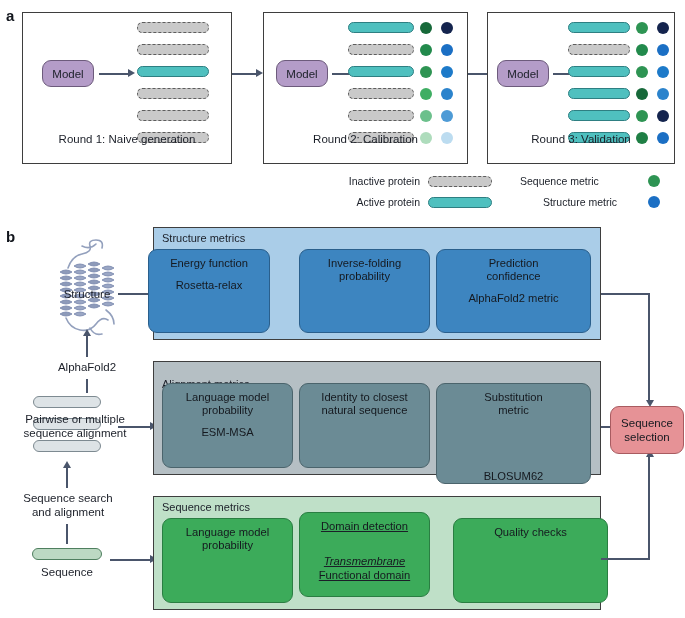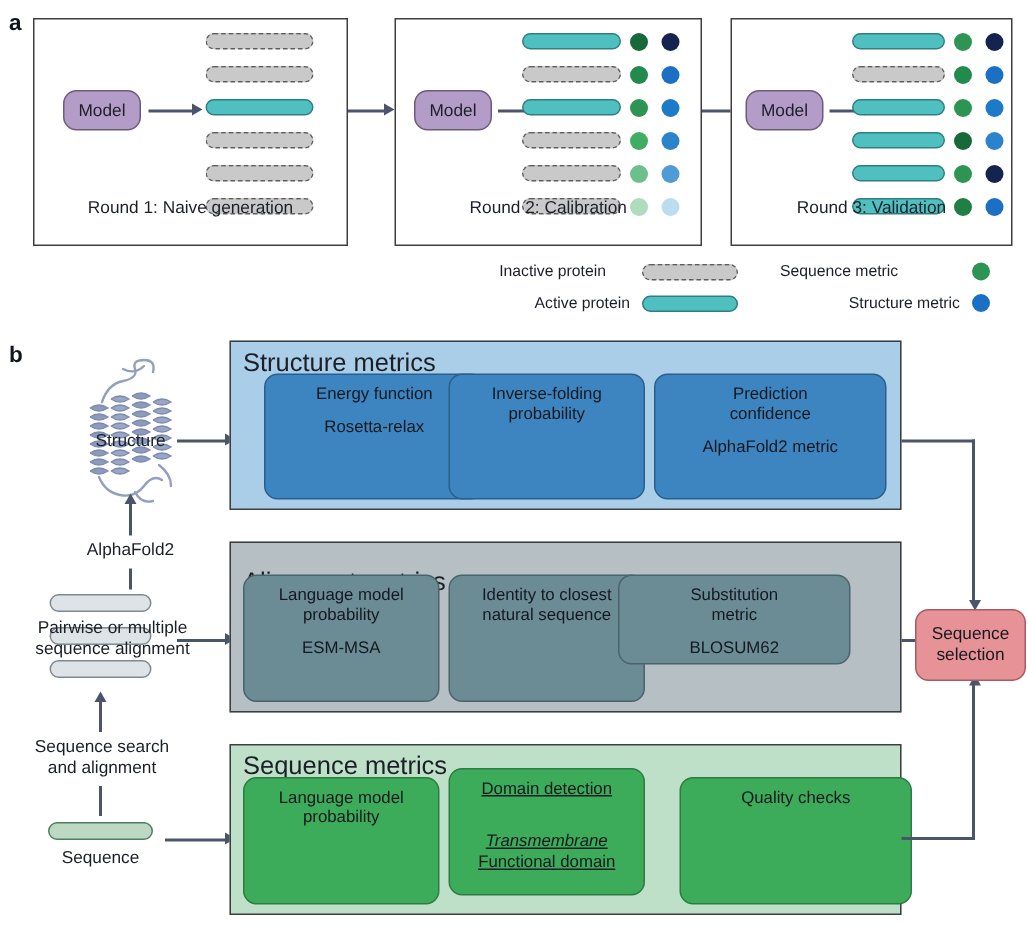--- a/index.html
+++ b/index.html
@@ -114,21 +114,21 @@
 
   
   .metric-group{
     position:absolute;
     border:1.3px solid #3e3e3e;
     box-sizing:border-box;
   }
   .metric-group-title{
     position:absolute;
     left:9px;top:5px;
-    font-size:17px;
+    font-size:11px;
     color:#1b1f28;
   }
   .metric-card{
     position:absolute;
     border-radius:9px;
     box-sizing:border-box;
     display:flex;flex-direction:column;
     align-items:center;
     padding-top:7px;
     text-align:center;
@@ -262,28 +262,28 @@
 
 <div class="dot" style="left:657px;top:21.5px;background:#14244e;"></div>
 <div class="dot" style="left:657px;top:43.5px;background:#1b6fc4;"></div>
 <div class="dot" style="left:657px;top:65.5px;background:#1d7ac9;"></div>
 <div class="dot" style="left:657px;top:87.5px;background:#2b83cc;"></div>
 <div class="dot" style="left:657px;top:109.5px;background:#14244e;"></div>
 <div class="dot" style="left:657px;top:131.5px;background:#1b6fc4;"></div>
 
 <div class="round-caption" style="left:487px;top:133px;width:188px;">Round 3: Validation</div>
 
-<div class="legend-label" style="left:314px;top:175px;width:90px;">Inactive protein</div>
+<div class="legend-label" style="left:330px;top:175px;width:90px;">Inactive protein</div>
 <div class="legend-bar" style="left:428px;top:176px;background:#c9c9c9;border:1.2px dashed #5d5d5d;"></div>
 <div class="legend-label" style="left:330px;top:196px;width:90px;">Active protein</div>
 <div class="legend-bar" style="left:428px;top:197px;background:#4fc0bf;border:1.2px solid #2e7f82;"></div>
 
 <div class="legend-label" style="left:520px;top:175px;width:120px;text-align:left;">Sequence metric</div>
 <div class="dot" style="left:648px;top:175px;background:#2e9453;"></div>
-<div class="legend-label" style="left:520px;top:196px;width:120px;text-align:right;">Structure metric</div>
+<div class="legend-label" style="left:520px;top:196px;width:120px;text-align:center;">Structure metric</div>
 <div class="dot" style="left:648px;top:196px;background:#1b6fc4;"></div>
 
 <div class="abs panel-letter" style="left:6px;top:228px;">b</div>
 
 <svg class="abs" style="left:38px;top:232px;" width="98" height="108" viewBox="0 0 98 108">
   <g stroke="#7d8bb0" fill="#9aa6c4" stroke-width="0.9">
 
     <g>
       <path d="M22,40 q6,-4 12,0 q-6,4 -12,0" fill="#8d9ab9"></path>
       <path d="M22,46 q6,-4 12,0 q-6,4 -12,0" fill="#8d9ab9"></path>
@@ -364,21 +364,21 @@
 
 <div class="side-bar seq" style="left:32px;top:548px;width:70px;"></div>
 <div class="side-label" style="left:22px;top:565px;width:90px;">Sequence</div>
 
 <div class="arrow-line" style="left:110px;top:558.5px;width:42px;height:2px;"></div>
 <div class="arrow-head-r" style="left:150px;top:555px;"></div>
 
 <div class="metric-group grp-structure" style="left:153px;top:227px;width:448px;height:113px;"></div>
 <div class="metric-group-title" style="left:162px;top:232px;">Structure metrics</div>
 
-<div class="metric-card card-structure" style="left:176px;top:249px;width:147px;height:84px;">
+<div class="metric-card card-structure" style="left:148px;top:249px;width:122px;height:84px;">
   <div class="mc-title">
     <span>Energy function</span>
   </div>
   <div class="mc-items">
     <div>Rosetta-relax</div>
   </div>
 </div>
 
 <div class="metric-card card-structure" style="left:299px;top:249px;width:131px;height:84px;">
   <div class="mc-title">
@@ -410,21 +410,21 @@
   </div>
 </div>
 
 <div class="metric-card card-alignment" style="left:299px;top:383px;width:131px;height:85px;">
   <div class="mc-title">
     <span>Identity to closest</span><br>
     <span>natural sequence</span>
   </div>
 </div>
 
-<div class="metric-card card-alignment" style="left:412px;top:383px;width:155px;height:60px;">
+<div class="metric-card card-alignment" style="left:436px;top:383px;width:155px;height:101px;justify-content:space-between;">
   <div class="mc-title">
     <span>Substitution</span><br>
     <span>metric</span>
   </div>
   <div class="mc-items">
     <div>BLOSUM62</div>
   </div>
 </div>
 
 <div class="metric-group grp-sequence" style="left:153px;top:496px;width:448px;height:114px;"></div>

